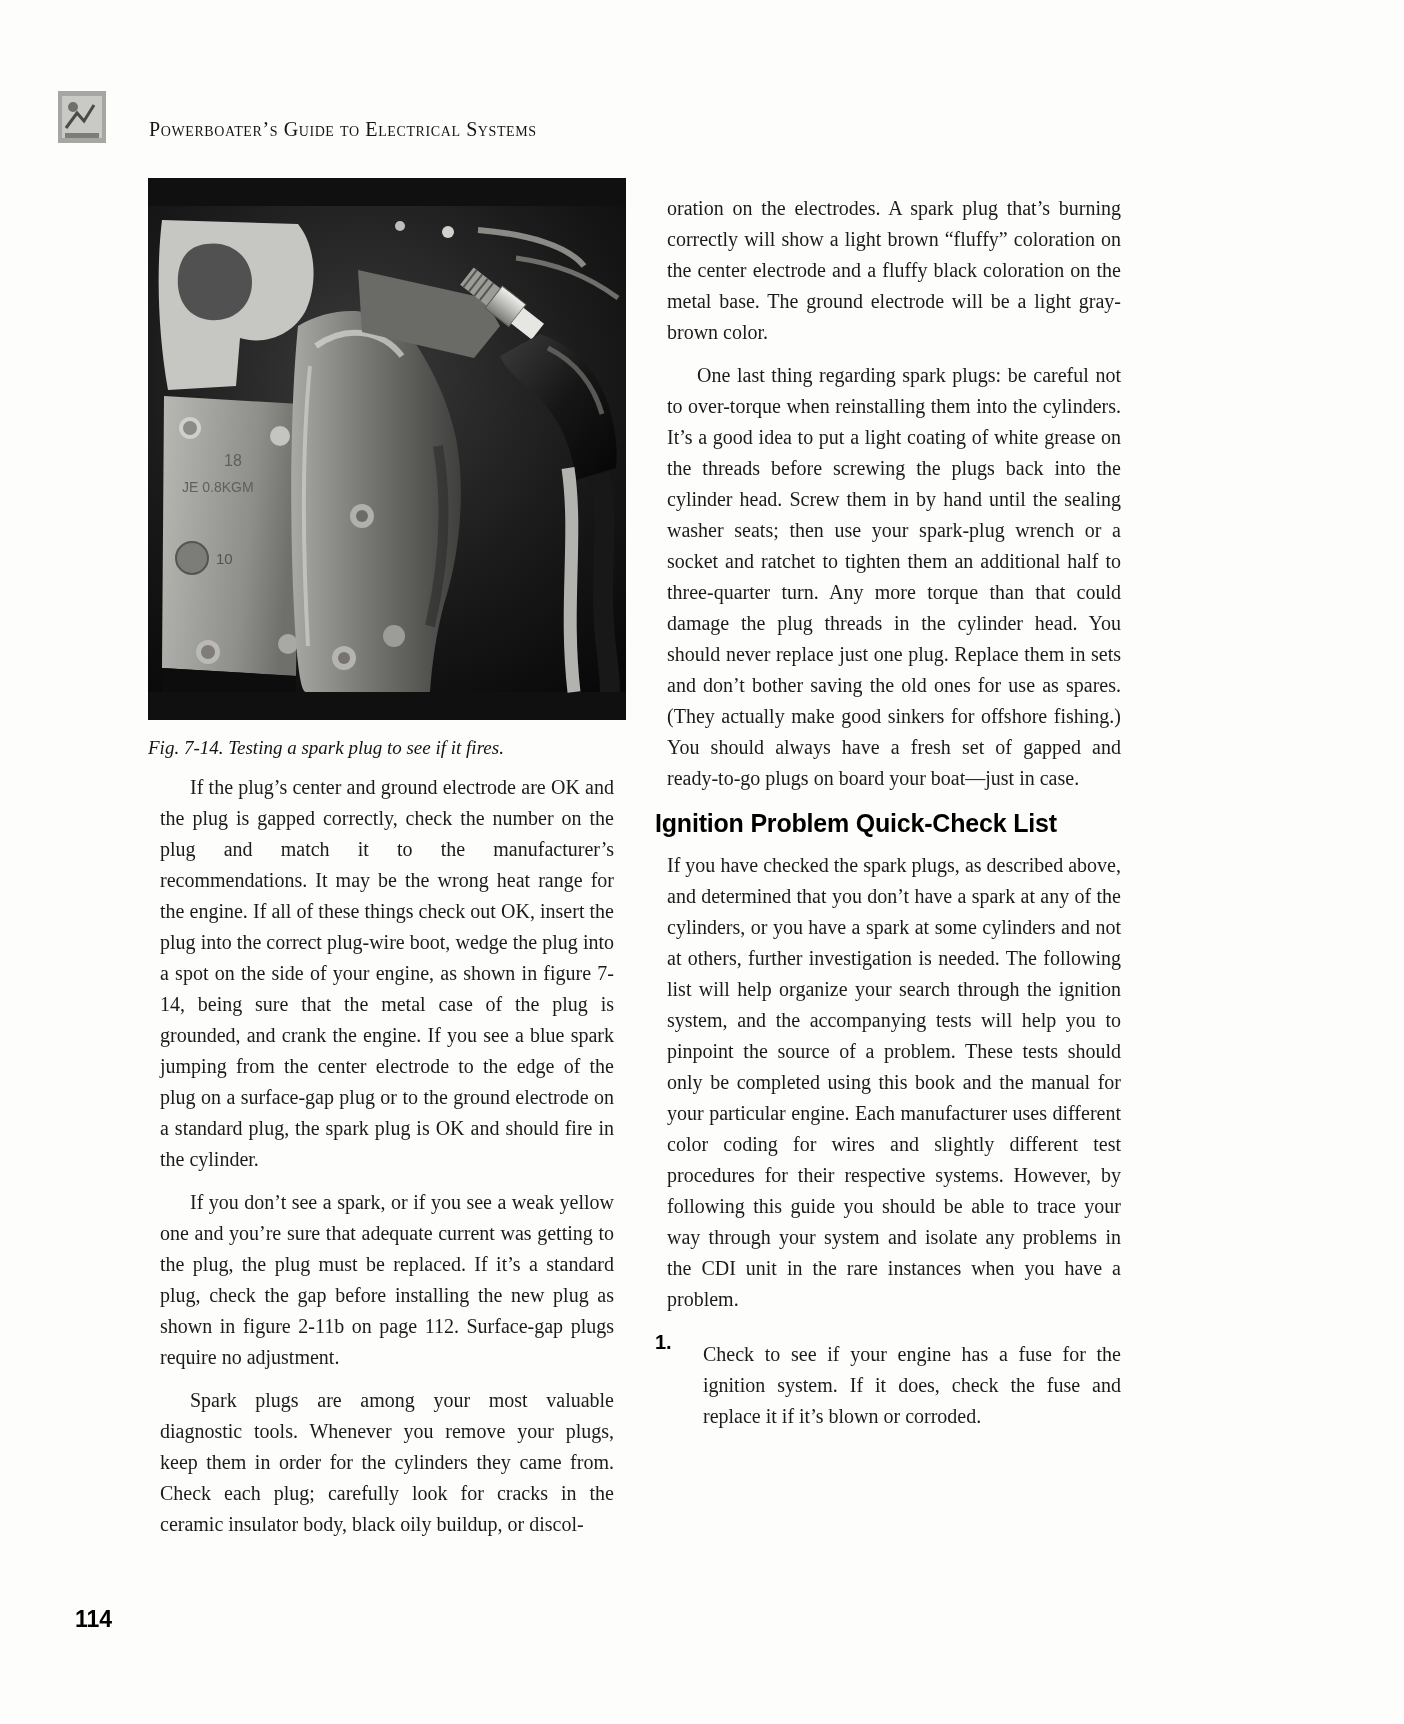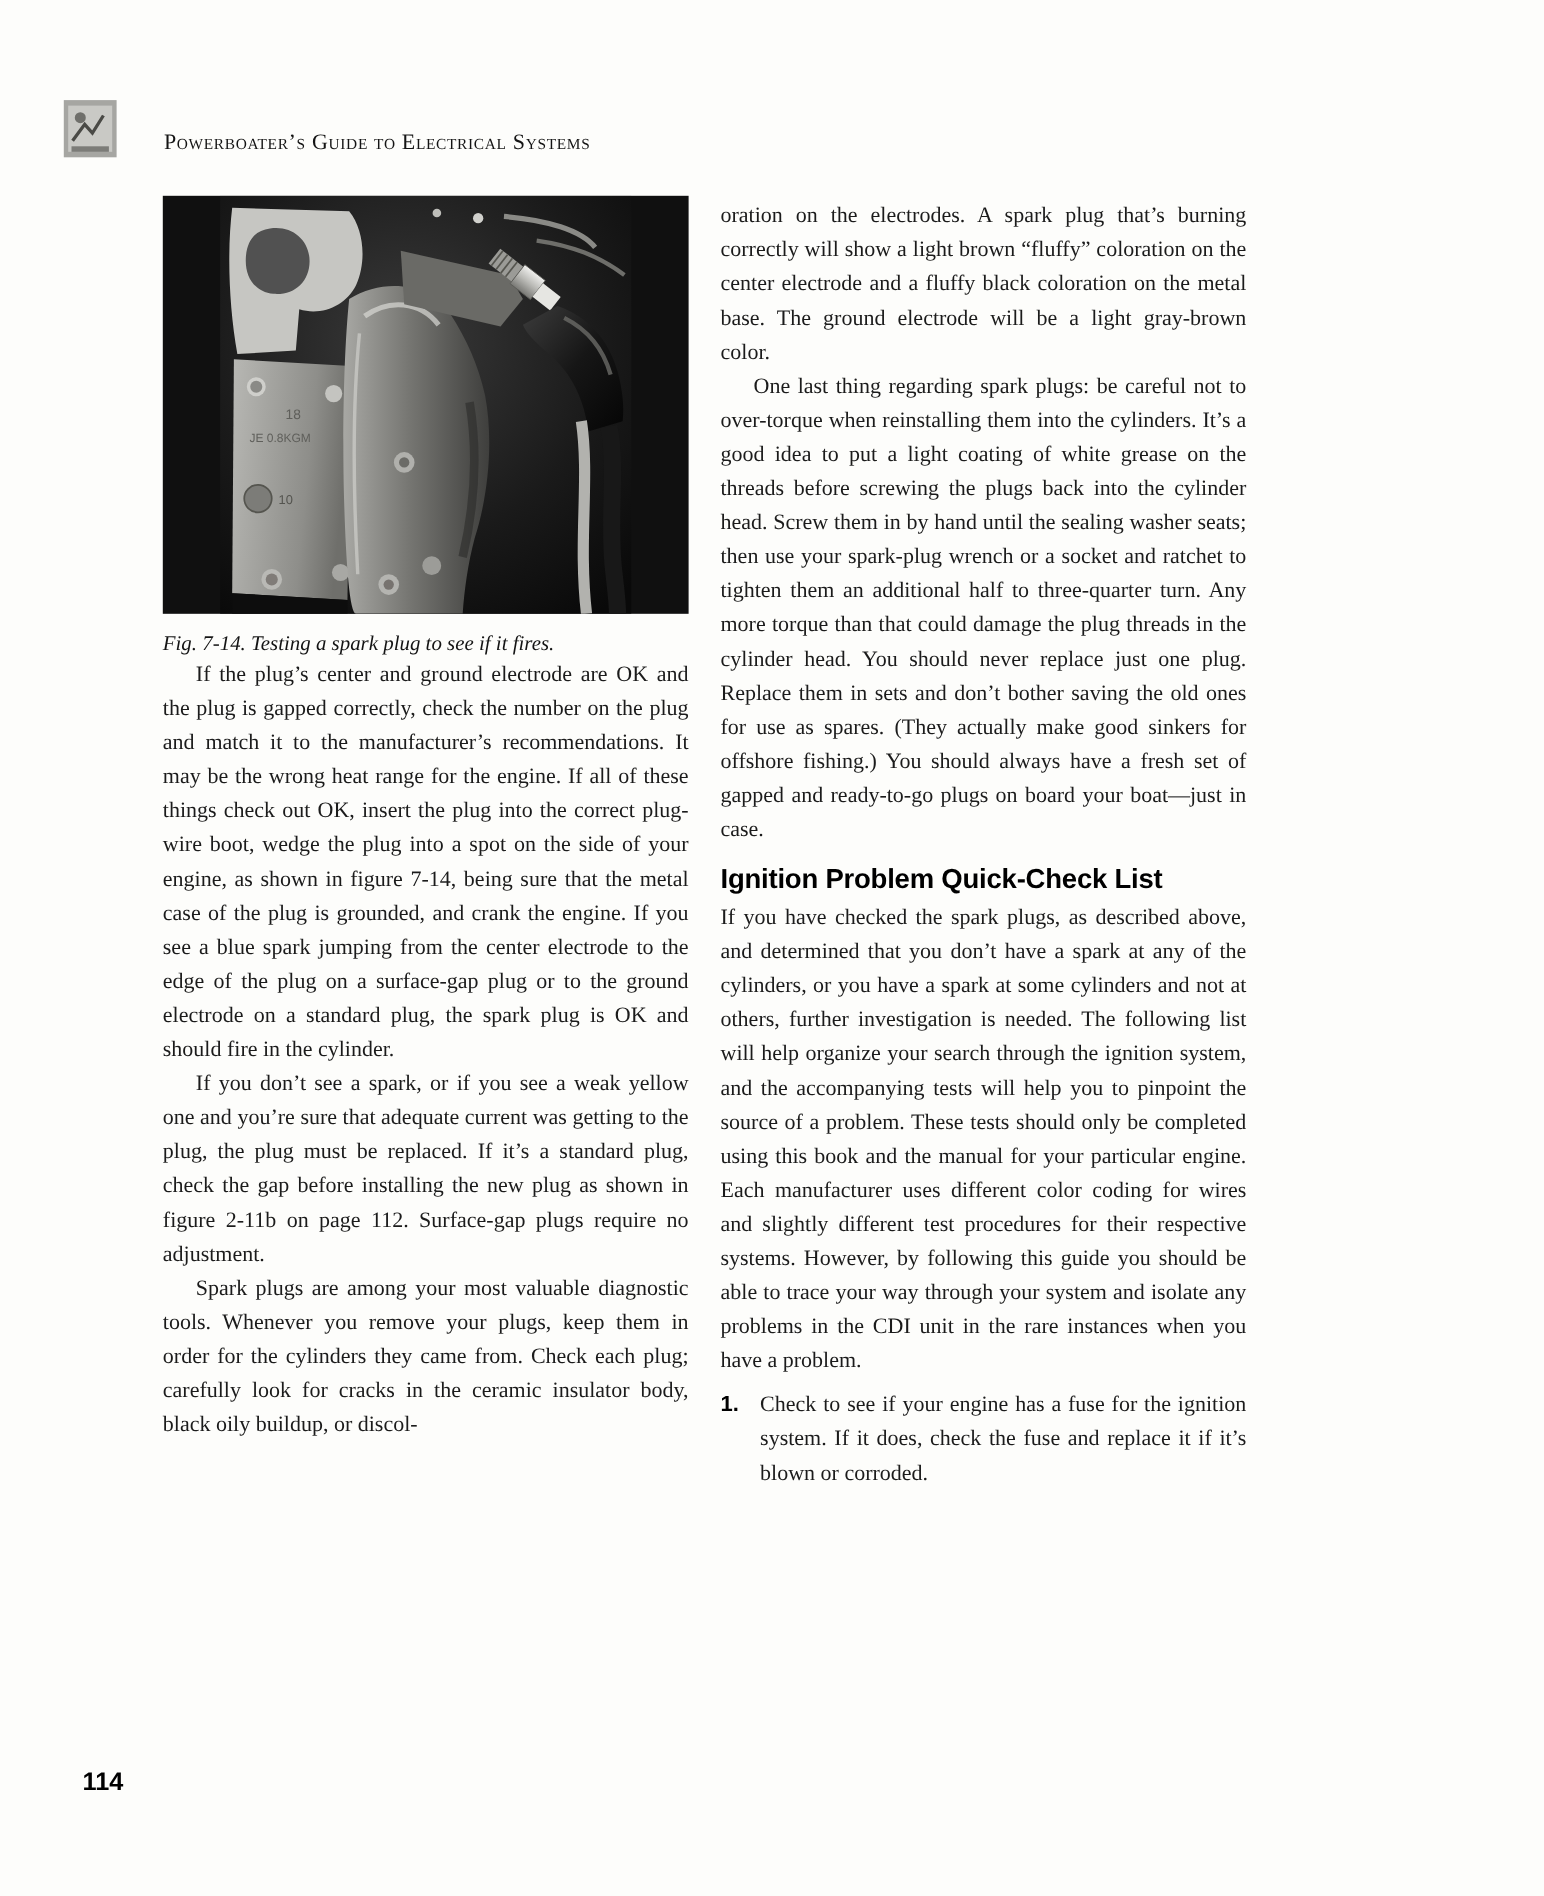--- a/index.html
+++ b/index.html
@@ -7,24 +7,24 @@
   .page{position:relative;width:1404px;height:1724px;background:#fdfdfb;overflow:hidden;
         font-family:"Liberation Serif",serif;color:#1b1b1b;}
   .corner-icon{position:absolute;left:57px;top:90px;width:50px;height:54px;}
   .corner-icon svg{display:block;width:100%;height:100%;}
   .running-head{position:absolute;left:149px;top:118px;font-size:20px;
         font-variant:small-caps;letter-spacing:0.6px;color:#141414;}
   .col{position:absolute;width:478px;}
   .col-left{left:148px;top:178px;}
   .col-right{left:655px;top:181px;}
   figure{margin:0;}
-  .photo{width:478px;height:380px;background:#101010;}
+  .photo{width:478px;height:542px;background:#101010;}
   .photo svg{display:block;width:100%;height:100%;}
   figcaption{margin-top:16px;font-style:italic;font-size:19px;line-height:24px;color:#141414;}
-  p.body{margin:0;font-size:20px;line-height:31px;text-align:justify;}
+  p.body{margin:12px;font-size:20px;line-height:31px;text-align:justify;}
   p.indent{text-indent:30px;}
   .first-after-figure{margin-top:44px;}
   h2.section-heading{margin:15px 0 5px;font-family:"Liberation Sans",sans-serif;
         font-size:25px;font-weight:bold;letter-spacing:-0.2px;color:#000;}
   .list-item{display:flex;margin-top:9px;}
   .list-number{flex:0 0 36px;font-family:"Liberation Sans",sans-serif;font-weight:bold;
         font-size:20px;line-height:31px;color:#000;}
   .list-text{flex:1;}
   .page-number{position:absolute;left:75px;top:1606px;font-family:"Liberation Sans",sans-serif;
         font-weight:bold;font-size:23px;color:#000;}

